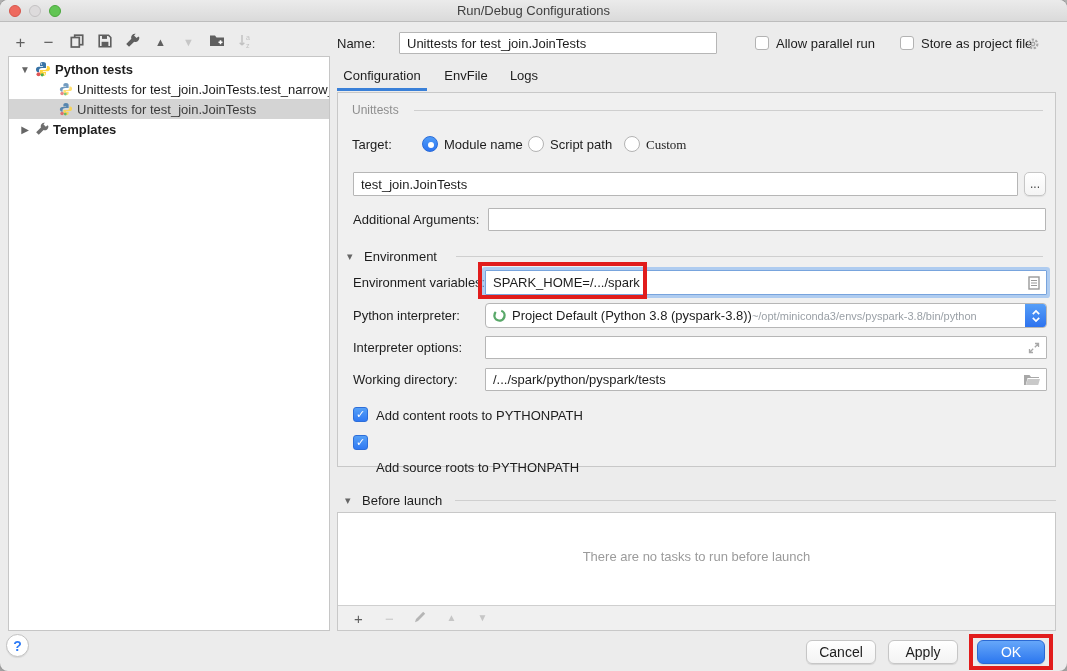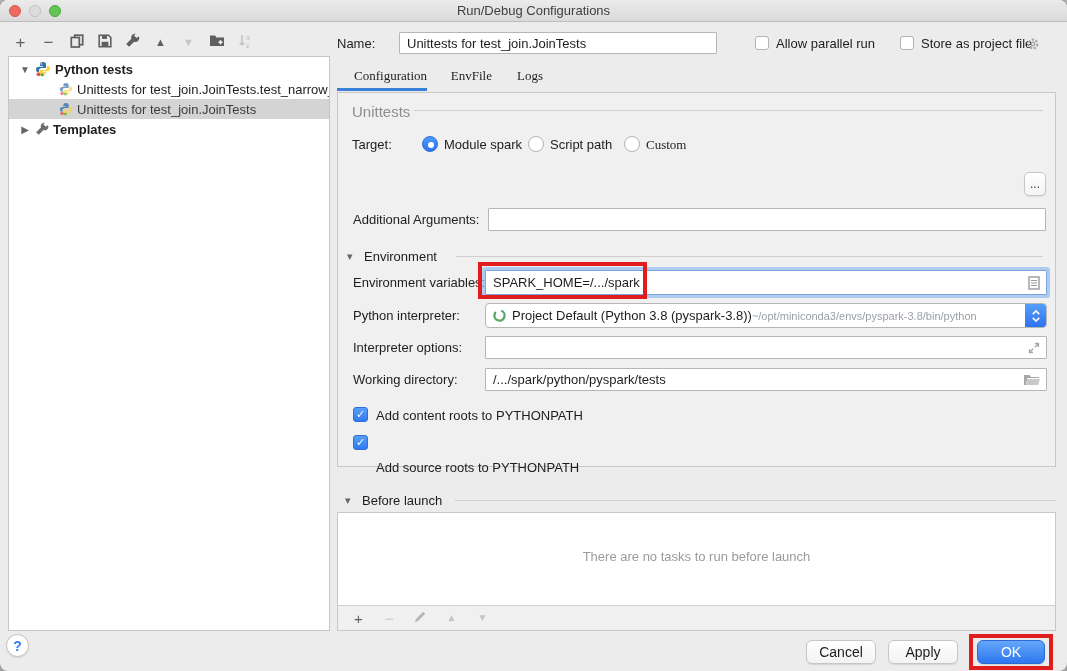--- a/index.html
+++ b/index.html
@@ -44,26 +44,26 @@
   .field.focused { border-color:#78a4dd; box-shadow:0 0 0 3px rgba(140,185,240,.65); }
   .cbox { position:absolute; width:14px; height:14px; background:#fff; border:1px solid #b3b3b3;
     border-radius:3px; }
   .cbox.checked { background:linear-gradient(#55a0f7,#3079f3); border:1px solid #2d6ed9;
     color:#fff; font-size:11px; display:flex; align-items:center; justify-content:center; }
   .radio { position:absolute; width:16px; height:16px; border-radius:50%; background:#fff; border:1px solid #b3b3b3; }
   .radio.selected { background:linear-gradient(#4e9cf8,#2b74f1); border:1px solid #2a6bd8; }
   .radio.selected::after { content:""; position:absolute; left:5px; top:5px; width:6px; height:6px;
     border-radius:50%; background:#fff; }
   
-  .tab { position:absolute; top:68px; height:22px; font-size:13px; color:#1d1d1d; text-align:right;font-family:Liberation Serif, serif; }
+  .tab { position:absolute; top:68px; height:22px; font-size:13px; color:#1d1d1d; text-align:center; }
   .tab-underline { position:absolute; top:88px; height:3px; background:#3a80d8; }
   
   .cfg-panel { position:absolute; left:337px; top:92px; width:719px; height:375px;
     background:#f0f0f0; border:1px solid #c8c8c8; }
-  .group-lbl { position:absolute; color:#8e8e8e; font-size:15px; }
+  .group-lbl { position:absolute; color:#8e8e8e; font-size:12px; }
   .sep { position:absolute; height:1px; background:#cfcfcf; }
   .sec-tri { position:absolute; color:#666; font-size:11px; }
   .path-gray { color:#9aa0a6; font-size:11px; margin-left:0; white-space:nowrap; }
   .icon-right { position:absolute; right:6px; top:50%; transform:translateY(-50%); display:flex; }
   .stepper { position:absolute; right:0; top:-1px; bottom:-1px; width:21px;
     background:linear-gradient(#57a0f8,#2c71ee); border-radius:0 4px 4px 0;
     display:flex; align-items:center; justify-content:center; }
   .browse-btn { position:absolute; background:linear-gradient(#fff,#f4f4f4); border:1px solid #c6c6c6;
     border-radius:5px; display:flex; align-items:center; justify-content:center; font-size:12px; color:#444;
     box-shadow:0 1px 1px rgba(0,0,0,.08); }
@@ -210,26 +210,29 @@
   <div class="tab" style="left:440px; width:52px;">EnvFile</div>
   <div class="tab" style="left:505px; width:38px;">Logs</div>
   <div class="tab-underline" style="left:337px; width:90px;"></div>
 
   <div class="cfg-panel">
     <span class="group-lbl" style="left:14px; top:10px;">Unittests</span>
     <div class="sep" style="left:76px; right:12px; top:17px;"></div>
 
     <span class="lbl" style="left:14px; top:44px;">Target:</span>
     <span class="radio selected" style="left:84px; top:43px;"></span>
-    <span class="lbl" style="left:106px; top:44px;">Module spark</span>
+    <span class="lbl" style="left:106px; top:44px;">Module name</span>
     <span class="radio" style="left:190px; top:43px;"></span>
     <span class="lbl" style="left:212px; top:44px;">Script path</span>
     <span class="radio" style="left:286px; top:43px;"></span>
     <span class="lbl" style="left:308px; top:44px;font-family:Liberation Serif, serif;">Custom</span>
 
+    <div class="field" style="left:15px; top:79px; width:665px; height:24px;">
+      <input value="test_join.JoinTests" style="">
+    </div>
     <span class="browse-btn" style="left:686px; top:79px; width:22px; height:24px;">...</span>
 
     <span class="lbl" style="left:15px; top:119px;">Additional Arguments:</span>
     <div class="field" style="left:150px; top:115px; width:558px; height:23px;">
       <input value="" style="">
     </div>
 
     <span class="sec-tri" style="left:9px; top:157px;">▾</span>
     <span class="lbl" style="left:26px; top:156px;">Environment</span>
     <div class="sep" style="left:118px; right:12px; top:163px;"></div>

